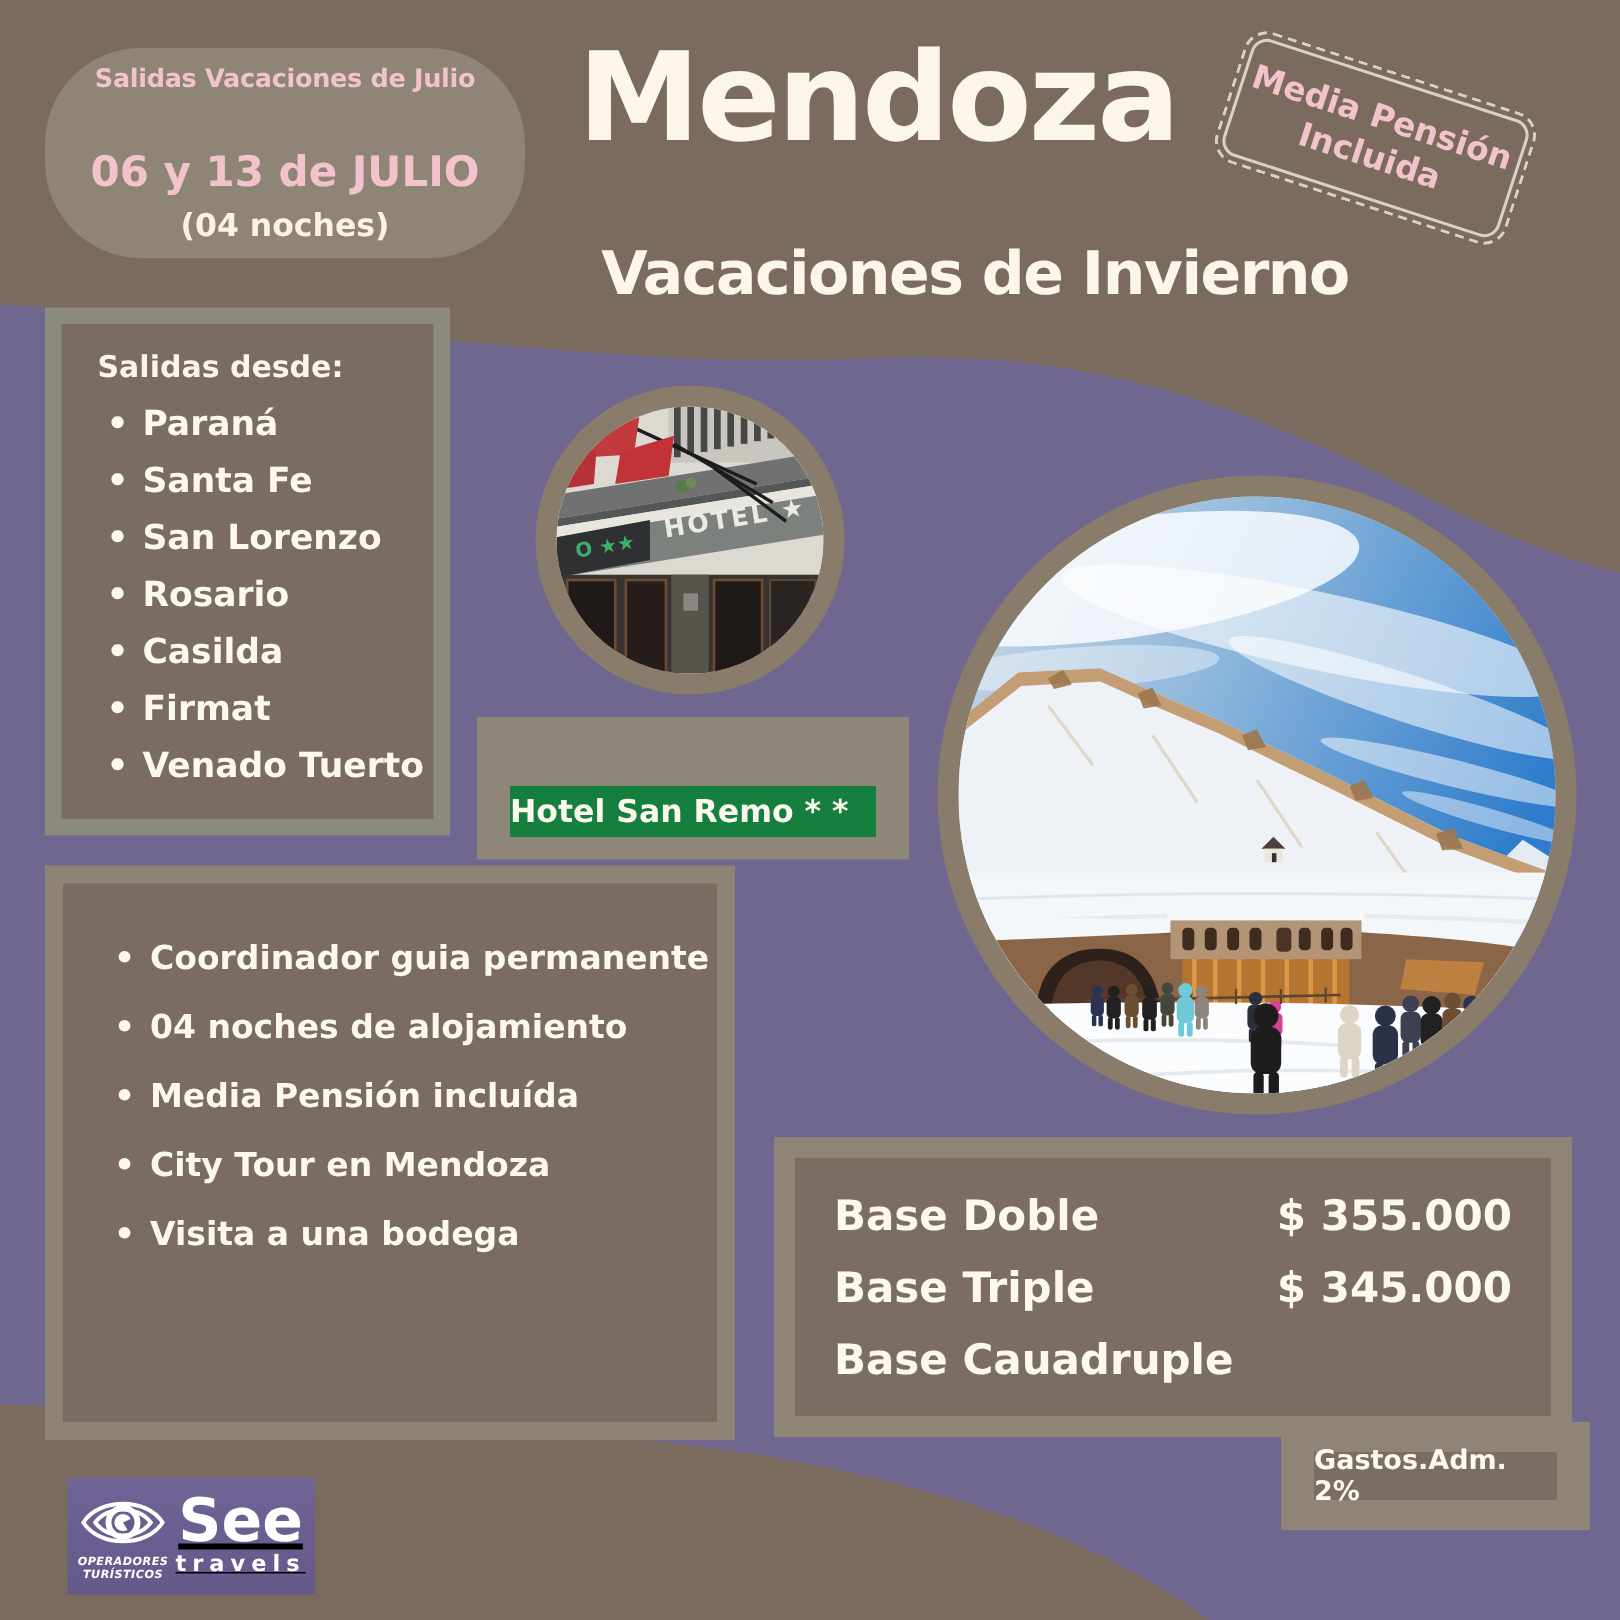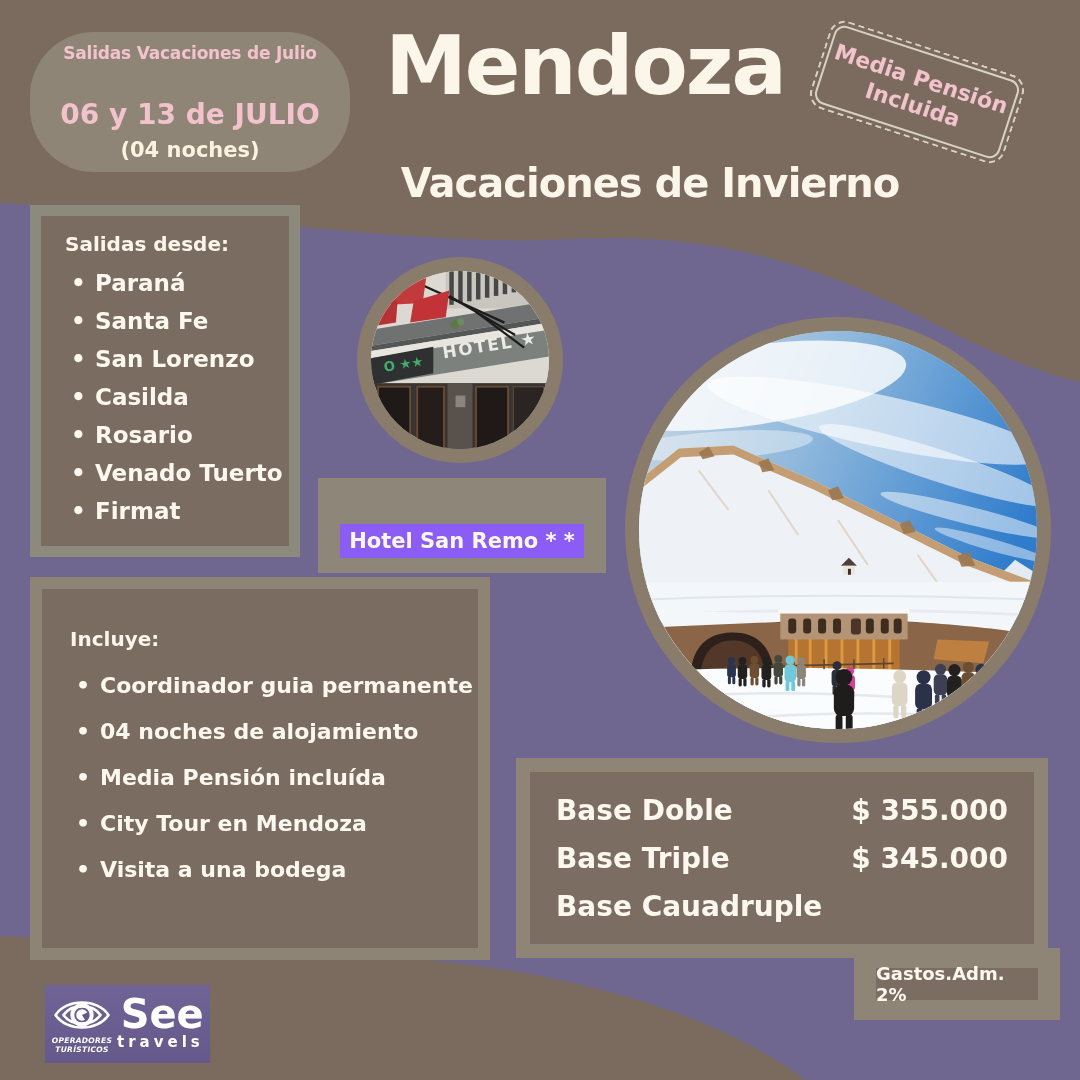--- a/index.html
+++ b/index.html
@@ -58,40 +58,40 @@
   
   .circle{position:absolute;border-radius:50%;background:#8a7c6a;}
   .circle .photo{
     position:absolute;inset:14px;border-radius:50%;overflow:hidden;background:#cfd8e0;
   }
   .circle .photo svg{display:block;width:100%;height:100%;}
   .hotel-circle{left:357px;top:257px;width:206px;height:206px;}
   .main-circle{left:625px;top:317px;width:426px;height:426px;}
   
   .hlabel-outer{left:318px;top:478px;width:288px;height:95px;background:#8e8678;}
-  .hlabel-inner{inset:15px 22px;background:#8b5cf6;display:flex;align-items:center;justify-content:center;margin-top:31px;}
+  .hlabel-inner{inset:15px 22px;background:#15803d;display:flex;align-items:center;margin-top:31px;}
   .hlabel-text{font-size:21px;font-weight:800;color:#fdf8ef;}
   
   .price-outer{left:516px;top:758px;width:532px;height:200px;background:#8e8577;}
   .price-inner{inset:14px;background:#7b6d61;padding:22px 26px;box-sizing:border-box;}
   .price-row{display:flex;justify-content:space-between;align-items:baseline;margin-bottom:15px;}
   .price-label,.price-value{font-size:28px;font-weight:800;color:#fdf8ef;}
   
   .gastos-outer{left:854px;top:948px;width:206px;height:72px;background:#8e8577;}
   .gastos-inner{inset:20px 22px;background:#7b6d62;display:flex;align-items:center;justify-content:center;}
   .gastos-text{font-size:18px;font-weight:800;color:#fdf8ef;}
   
   .logo{
     position:absolute;left:45px;top:985px;width:165px;height:78px;
     background:linear-gradient(180deg,#6f6495,#64598a);
     display:flex;align-items:center;padding:4px 6px;box-sizing:border-box;gap:4px;
   }
   .logo-left{width:62px;display:flex;flex-direction:column;align-items:center;}
   .logo-tagline{font-size:7.5px;font-weight:700;font-style:italic;color:#fff;line-height:1.15;text-align:center;letter-spacing:.3px;}
-  .logo-right{display:flex;flex-direction:column;align-items:flex-end;}
+  .logo-right{display:flex;flex-direction:column;align-items:center;text-decoration:underline;}
   .logo-brand{font-size:40px;font-weight:800;color:#fff;line-height:.85;}
   .logo-brand-sub{font-size:15px;font-weight:700;color:#fff;letter-spacing:4px;margin-top:2px;}
 </style>
 </head>
 <body>
 
 <div class="canvas">
 
   <svg class="bg" width="1080" height="1080" viewBox="0 0 1080 1080">
     <rect width="1080" height="1080" fill="#7b6b5f"></rect>
@@ -119,27 +119,27 @@
     <div class="inner salidas-inner">
       <p class="box-heading">Salidas desde:</p>
       <ul class="blist">
 
           <li>Paraná</li>
 
           <li>Santa Fe</li>
 
           <li>San Lorenzo</li>
 
+          <li>Rosario</li>
+
           <li>Casilda</li>
 
-          <li>Rosario</li>
+          <li>Firmat</li>
 
           <li>Venado Tuerto</li>
-
-          <li>Firmat</li>
         </ul>
     </div>
   </div>
 
   <div class="circle hotel-circle">
     <div class="photo" title="Fachada del Hotel San Remo con banderas">
       <svg viewBox="0 0 200 200">
         <rect width="200" height="200" fill="#dcd8d2"></rect>
         <g>
           <rect x="84" y="0" width="116" height="42" fill="#c9c6c0"></rect>
@@ -311,21 +311,20 @@
           <use href="#p" transform="translate(381,364) scale(1.7)" fill="#50504e"></use>
           <use href="#p" transform="translate(392,370) scale(1.6)" fill="#2c2c34"></use>
           <use href="#p" transform="translate(396,356) scale(1.4)" fill="#6e4e33"></use>
         </g>
       </svg>
     </div>
   </div>
 
   <div class="frame incluye-outer">
     <div class="inner incluye-inner">
-      <p class="box-heading">Incluye:</p>
       <ul class="blist">
 
 
           <li>Coordinador guia permanente</li>
 
           <li>04 noches de alojamiento</li>
 
           <li>Media Pensión incluída</li>
 
           <li>City Tour en Mendoza</li>

